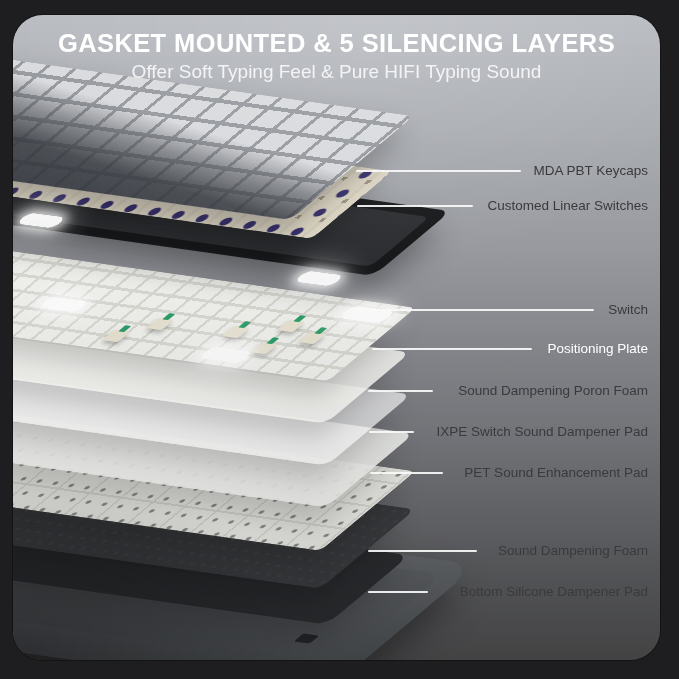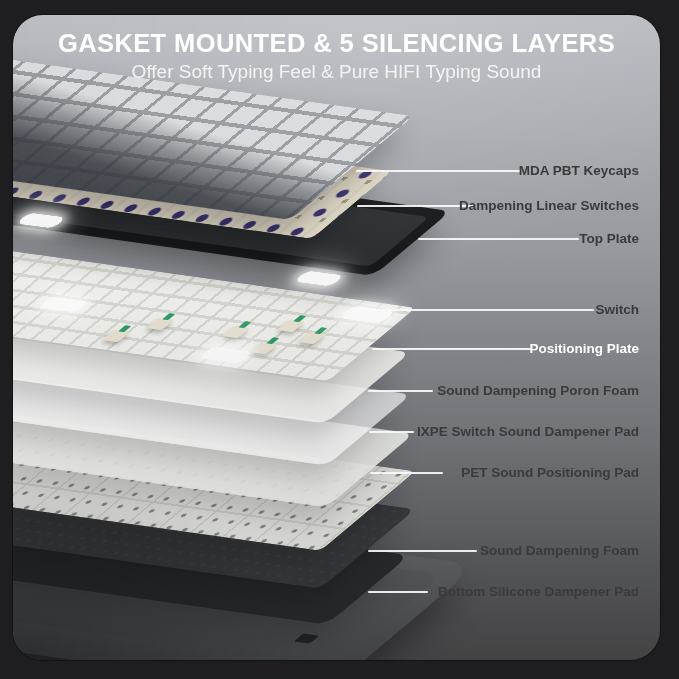--- a/index.html
+++ b/index.html
@@ -126,22 +126,22 @@
   .gsw-1{left:95px;top:315px;}
   .gsw-2{left:139px;top:303px;}
   .gsw-3{left:215px;top:311px;}
   .gsw-4{left:243px;top:327px;}
   .gsw-5{left:270px;top:305px;}
   .gsw-6{left:291px;top:317px;}
   
   .annotations{position:absolute;inset:0;z-index:30;}
   .ann{position:absolute;left:0;right:12px;height:18px;}
   .ann .lbl{
-    position:absolute;right:9px;top:0;line-height:18px;white-space:nowrap;
-    font-size:13.5px;font-weight:700;color:#3a3a3c;
+    position:absolute;right:0;top:0;line-height:18px;white-space:nowrap;
+    font-size:13.5px;font-weight:400;color:#3a3a3c;
   }
   .ann.hl .lbl{color:#ffffff;}
   .ann .line{
     position:absolute;top:8px;height:2px;border-radius:1px;
     background:rgba(250,250,250,.92);
   }
 </style>
 </head>
 <body>
 
@@ -194,45 +194,41 @@
 
     <div class="vignette"></div>
 
     <div class="annotations">
       <div class="ann" style="top:147px">
         <span class="line" style="left:343px;width:165px"></span>
         <span class="lbl">MDA PBT Keycaps</span>
       </div>
       <div class="ann" style="top:182px">
         <span class="line" style="left:344px;width:116px"></span>
-        <span class="lbl">Dampening Linear Switches</span>
-      </div>
-      <div class="ann" style="top:215px">
-        <span class="line" style="left:405px;width:161px"></span>
-        <span class="lbl">Top Plate</span>
+        <span class="lbl">Customed Linear Switches</span>
       </div>
       <div class="ann" style="top:286px">
         <span class="line" style="left:357px;width:224px"></span>
         <span class="lbl">Switch</span>
       </div>
       <div class="ann" style="top:367px">
         <span class="line" style="left:355px;width:65px"></span>
         <span class="lbl">Sound Dampening Poron Foam</span>
       </div>
       <div class="ann hl" style="top:325px">
         <span class="line" style="left:359px;width:160px"></span>
         <span class="lbl">Positioning Plate</span>
       </div>
       <div class="ann" style="top:408px">
         <span class="line" style="left:356px;width:45px"></span>
         <span class="lbl">IXPE Switch Sound Dampener Pad</span>
       </div>
       <div class="ann" style="top:449px">
         <span class="line" style="left:357px;width:73px"></span>
-        <span class="lbl">PET Sound Positioning Pad</span>
+        <span class="lbl">PET Sound Enhancement Pad</span>
       </div>
       <div class="ann" style="top:527px">
         <span class="line" style="left:355px;width:109px"></span>
         <span class="lbl">Sound Dampening Foam</span>
       </div>
       <div class="ann" style="top:568px">
         <span class="line" style="left:355px;width:60px"></span>
         <span class="lbl">Bottom Silicone Dampener Pad</span>
       </div>
     </div>

